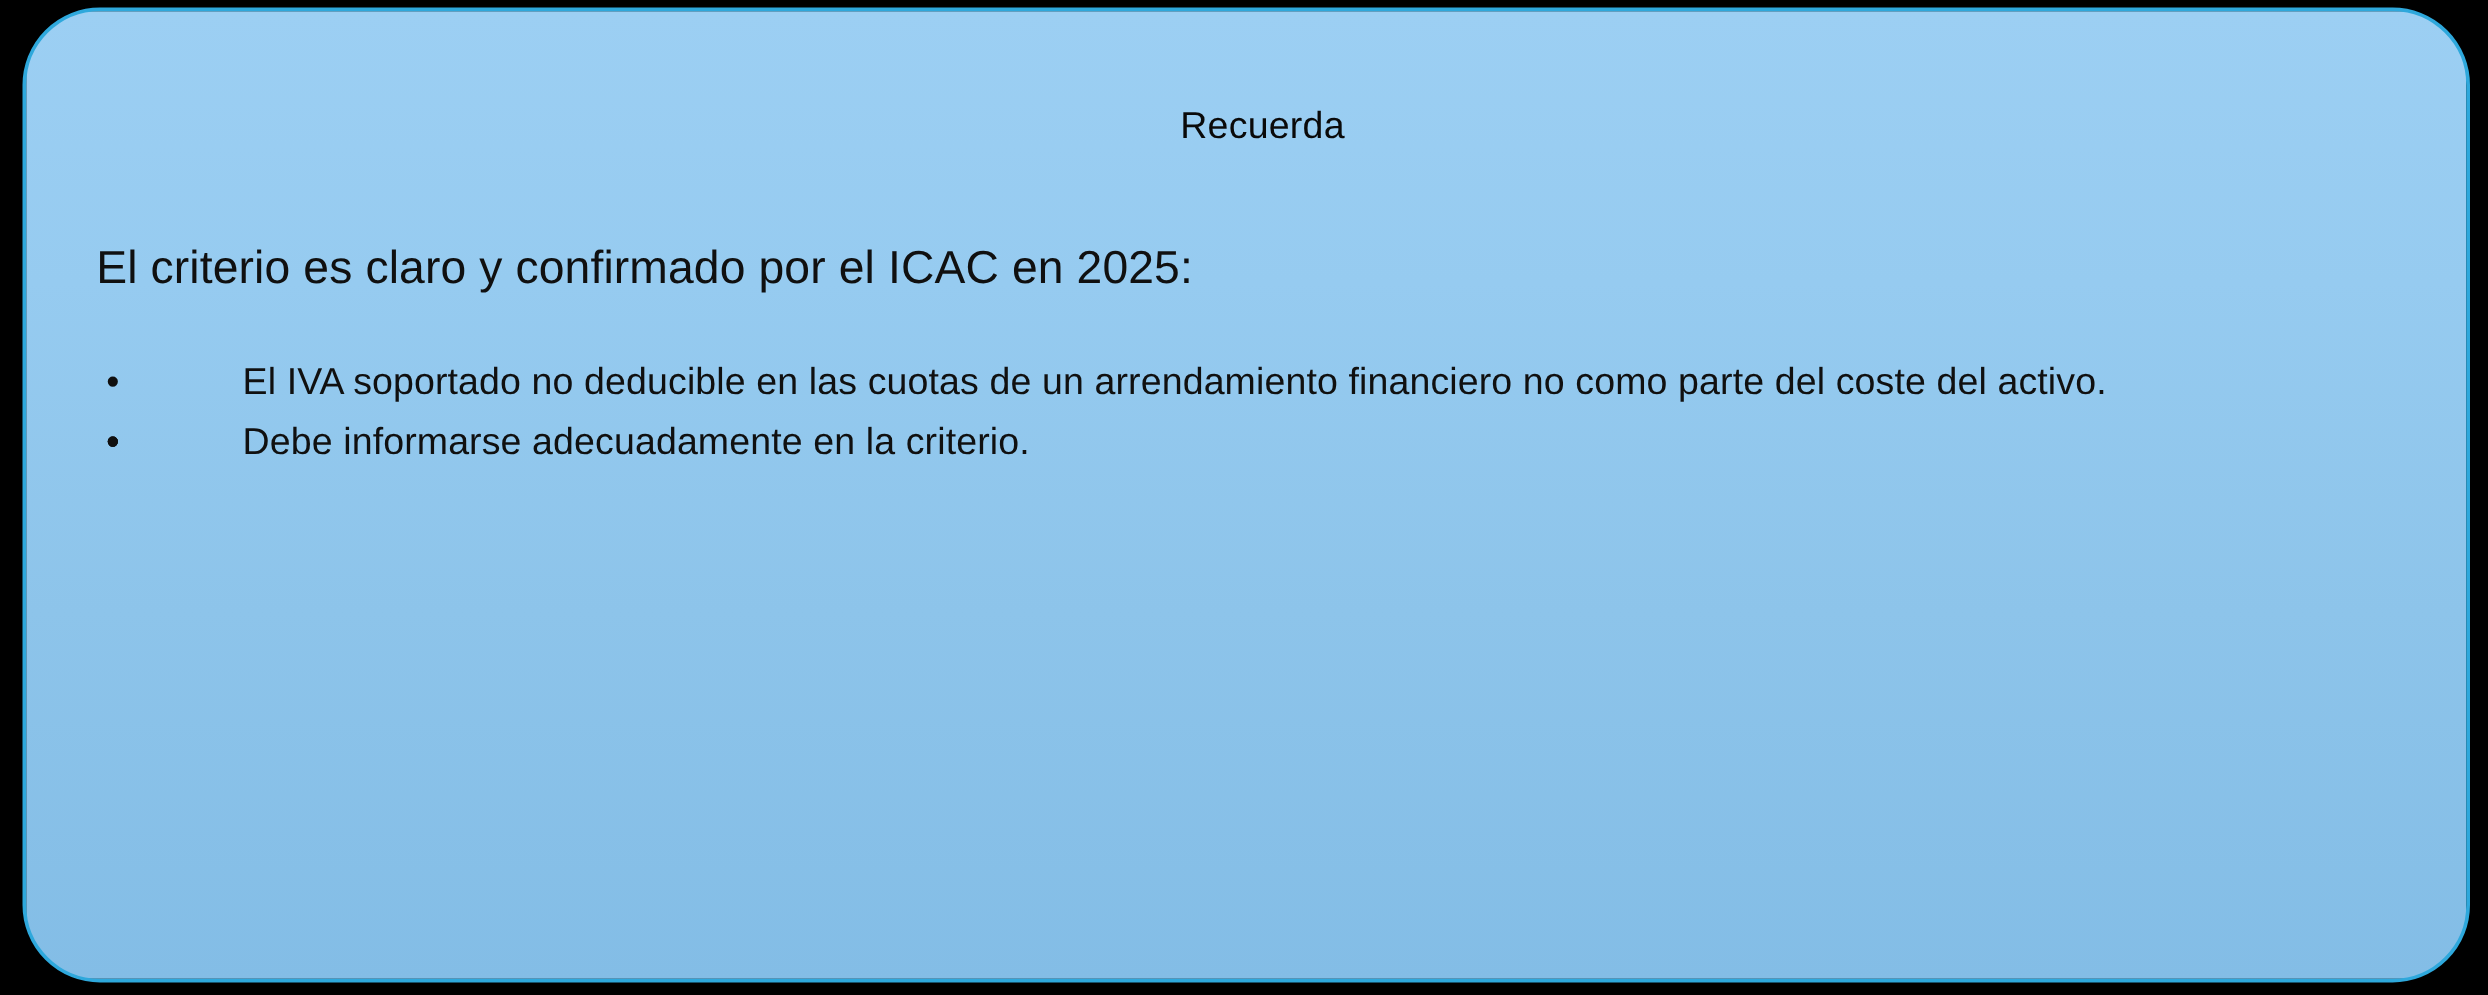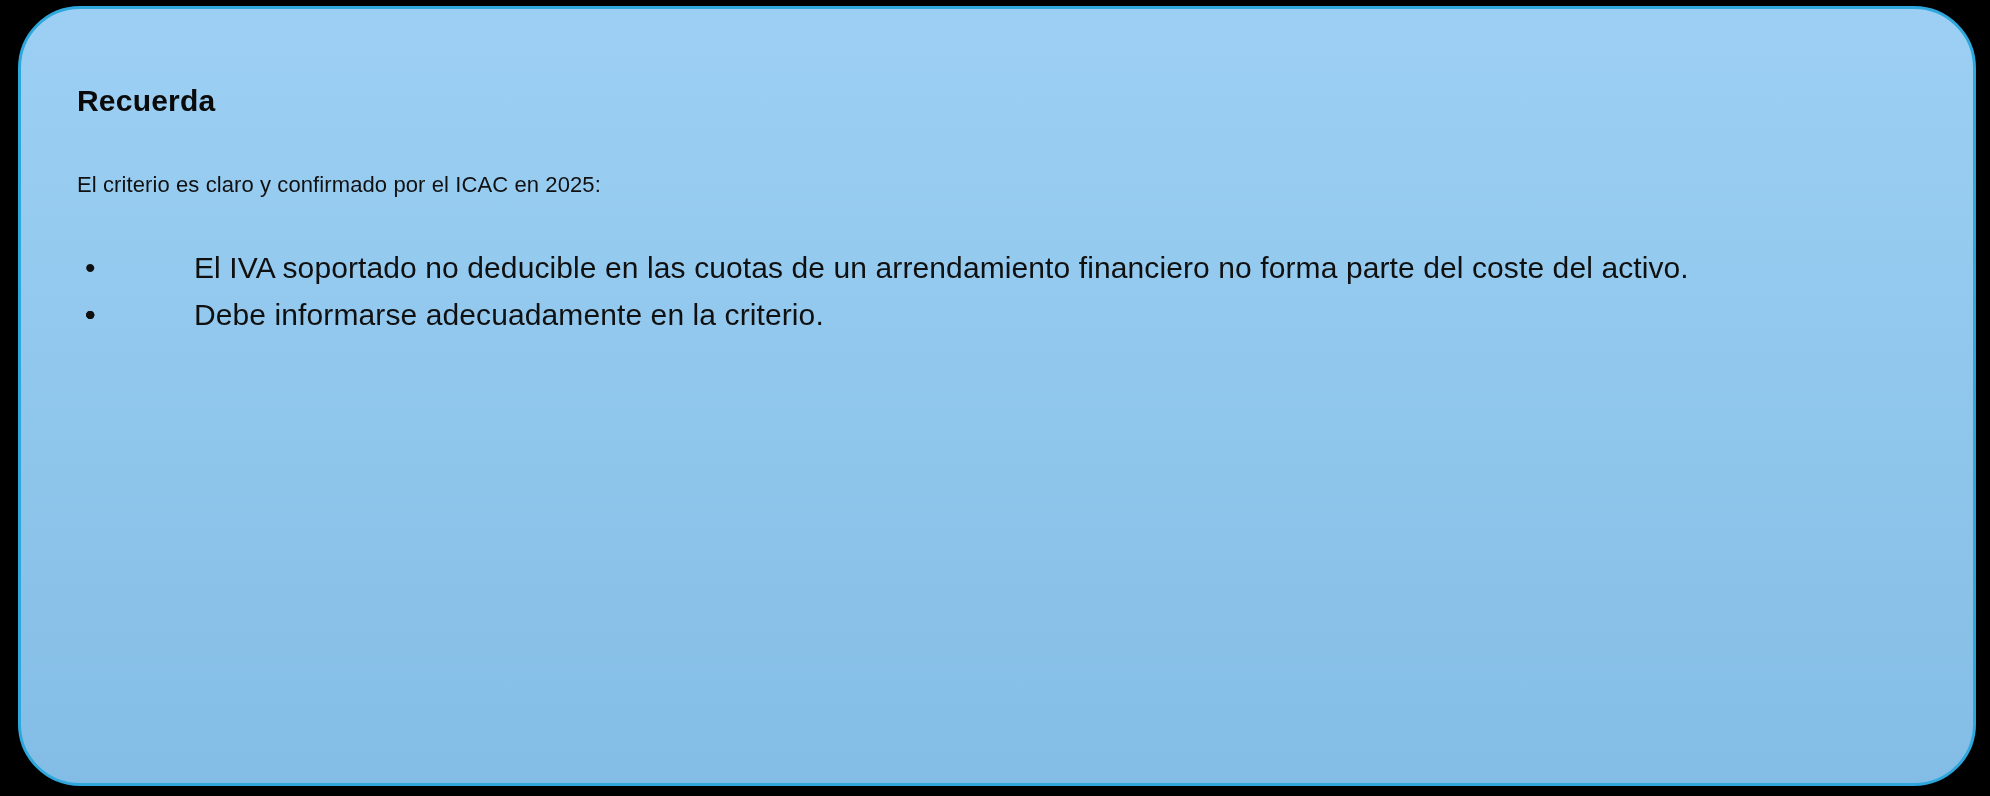--- a/index.html
+++ b/index.html
@@ -29,32 +29,33 @@
 
   #callout-body {
     position: absolute;
     left: 36px;
     top: 74px;
     right: 30px;
   }
 
   .heading {
     font-size: 30px;
-    font-weight: bold;
+    font-weight: normal;
     color: #0a0a0a;
     letter-spacing: 0.2px;
     line-height: 1.2;
     margin: 0 0 0 20px;
+    text-align: center;
   }
 
   .intro {
-    font-size: 22px;
+    font-size: 37px;
     color: #101010;
     line-height: 1.25;
-    margin: 52px 0 0 20px;
+    margin: 72px 0 0 20px;
     letter-spacing: 0.1px;
   }
 
   .bullet-list {
     margin: 46px 0 0 0;
     padding: 0;
     list-style: none;
   }
 
   .bullet-item {
@@ -87,21 +88,21 @@
 <div id="callout-card">
   <div id="callout-body">
 
     <div class="heading">Recuerda</div>
 
     <div class="intro">El criterio es claro y confirmado por el ICAC en 2025:</div>
 
     <ul class="bullet-list">
       <li class="bullet-item">
         <span class="bullet-marker">•</span>
-        <span class="bullet-text">El IVA soportado no deducible en las cuotas de un arrendamiento financiero no forma parte del coste del activo.</span>
+        <span class="bullet-text">El IVA soportado no deducible en las cuotas de un arrendamiento financiero no como parte del coste del activo.</span>
       </li>
       <li class="bullet-item">
         <span class="bullet-marker">•</span>
       </li>
       <li class="bullet-item">
         <span class="bullet-marker">•</span>
       </li>
       <li class="bullet-item">
         <span class="bullet-marker">•</span>
         <span class="bullet-text">Debe informarse adecuadamente en la criterio.</span>

